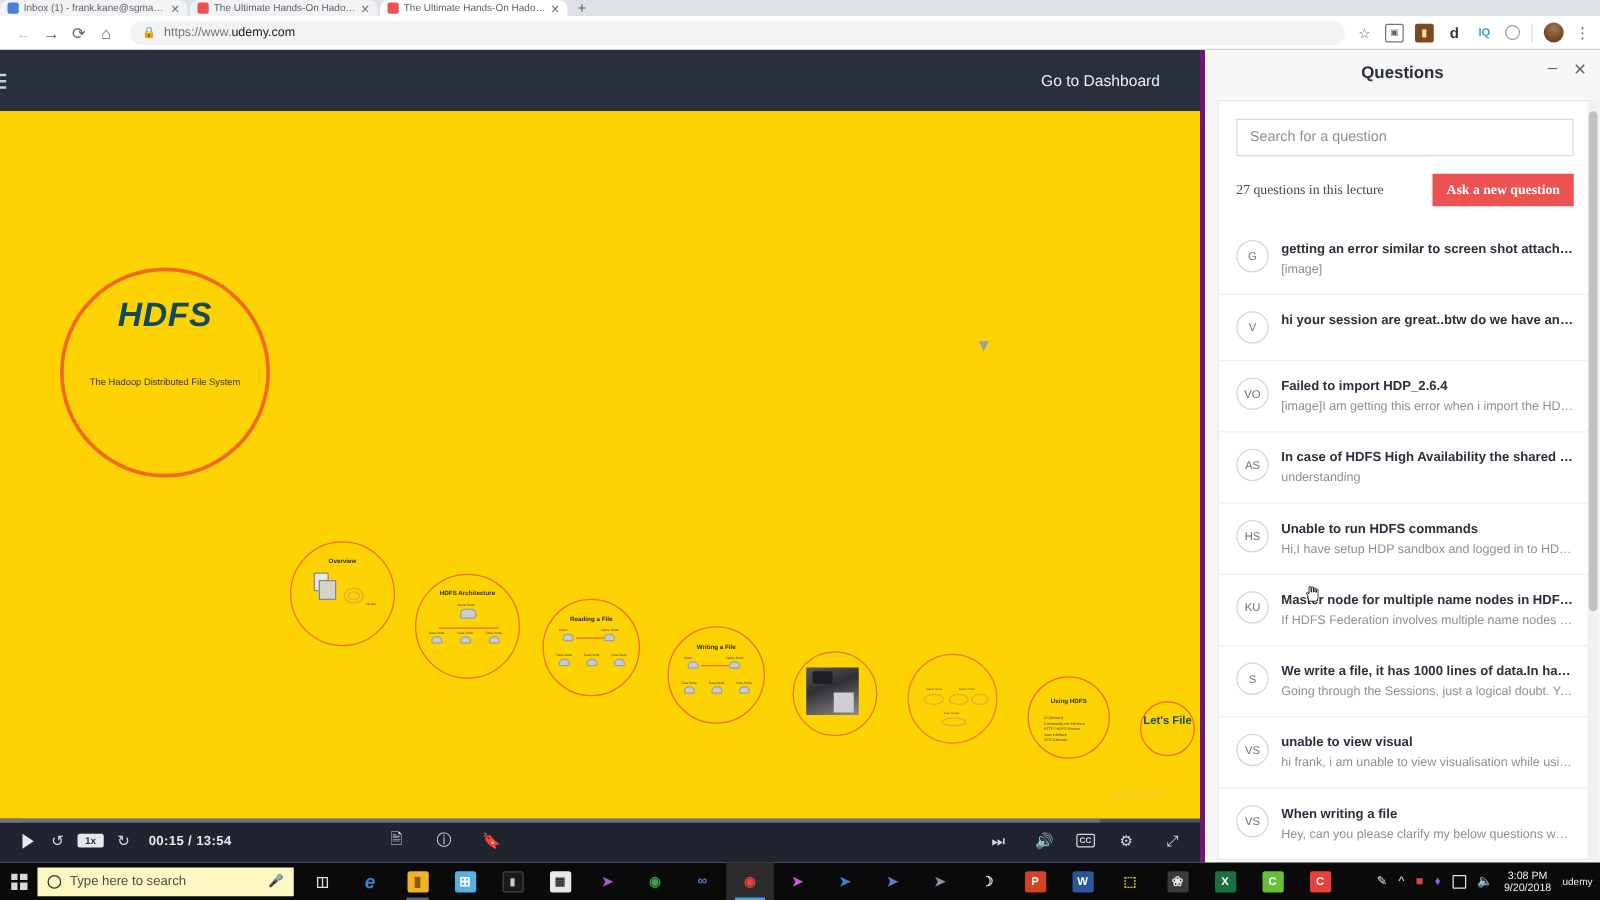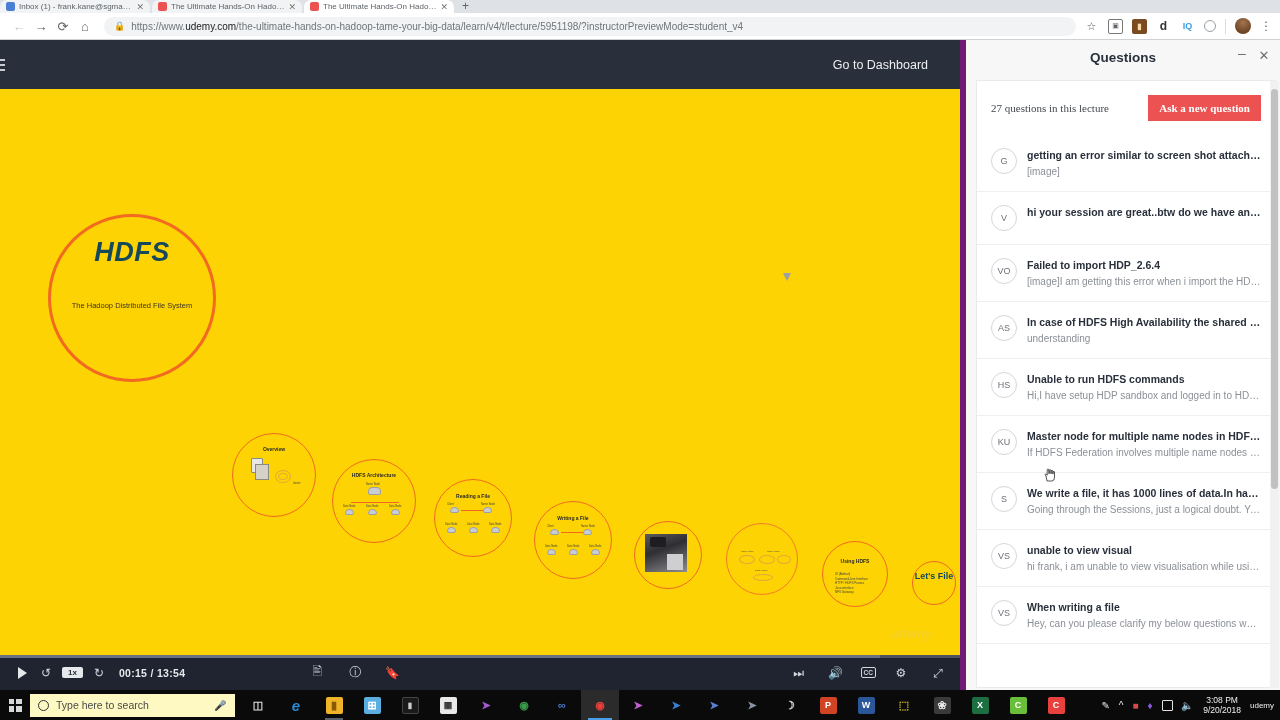--- a/index.html
+++ b/index.html
@@ -190,21 +190,21 @@
   .pl-mid { display:flex; gap:14px; margin-left:120px; }
   .pl-right { display:flex; gap:13px; align-items:center; }
   .cc-box {
     border:1.4px solid #d4d7dd; border-radius:2px; font-size:6.5px; font-weight:bold;
     padding:0 2px; color:#d4d7dd; line-height:9px;
   }
 
   
   .q-panel {
     position:absolute; left:960px; top:40px; width:320px; height:650px;
-    background:#f7f7f8; border-left:6px solid #701a75;
+    background:#f7f7f8; border-left:4px solid #701a75;
   }
   .q-header {
     height:34px; display:flex; align-items:center; justify-content:center;
     position:relative; background:#f7f7f8;
   }
   .q-title { font-size:13.5px; font-weight:bold; color:#29303b; }
   .q-min, .q-close {
     position:absolute; top:8px; color:#6a6f76; font-size:13px; width:16px;
     text-align:center;
   }
@@ -328,21 +328,20 @@
 
   <div class="browser-toolbar">
     <div class="nav-btn disabled">←</div>
     <div class="nav-btn">→</div>
     <div class="nav-btn">⟳</div>
     <div class="nav-btn">⌂</div>
     <div class="omnibox">
       <span class="lock">🔒</span>
       <span class="url-dim">https://www.</span>
       <span class="url-strong">udemy.com</span>
-      <span class="url-dim">/the-ultimate-hands-on-hadoop-tame-your-big-data/learn/v4/t/lecture/5951198/?instructorPreviewMode=student_v4</span>
     </div>
     <div class="tb-icons">
       <div class="tb-ico">☆</div>
       <div class="tb-ico box">▣</div>
       <div class="tb-ico brown">▮</div>
       <div class="tb-ico dletter">d</div>
       <div class="tb-ico iq">IQ</div>
       <div class="tb-ico circ"></div>
       <div class="tb-sep"></div>
       <div class="avatar-ico"></div>
@@ -480,20 +479,21 @@
   </div>
 
   <div class="q-panel">
     <div class="q-header">
       <div class="q-title">Questions</div>
       <div class="q-min">–</div>
       <div class="q-close">✕</div>
     </div>
 
     <div class="q-body">
+      <div class="q-search">Search for a question</div>
 
       <div class="q-meta">
         <div class="q-count">27 questions in this lecture</div>
         <div class="ask-btn">Ask a new question</div>
       </div>
 
       <div class="q-list">
         <div class="q-item">
           <div class="q-avatar">G</div>
           <div class="q-texts">

